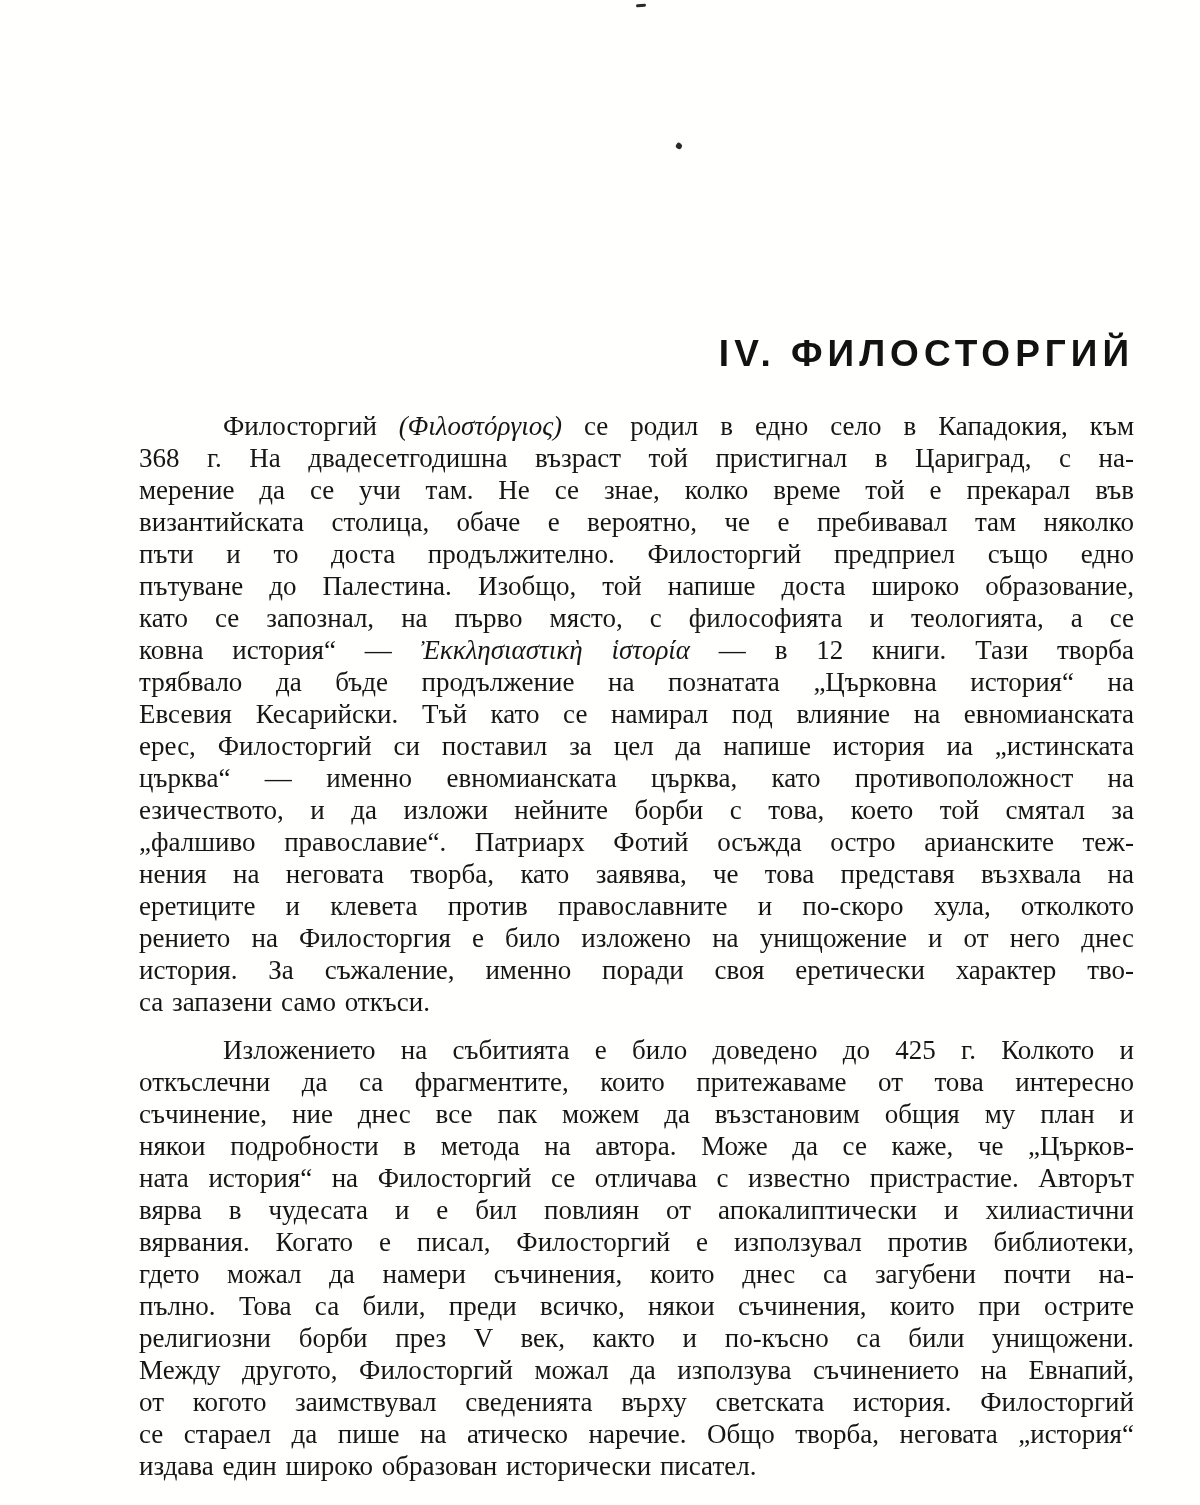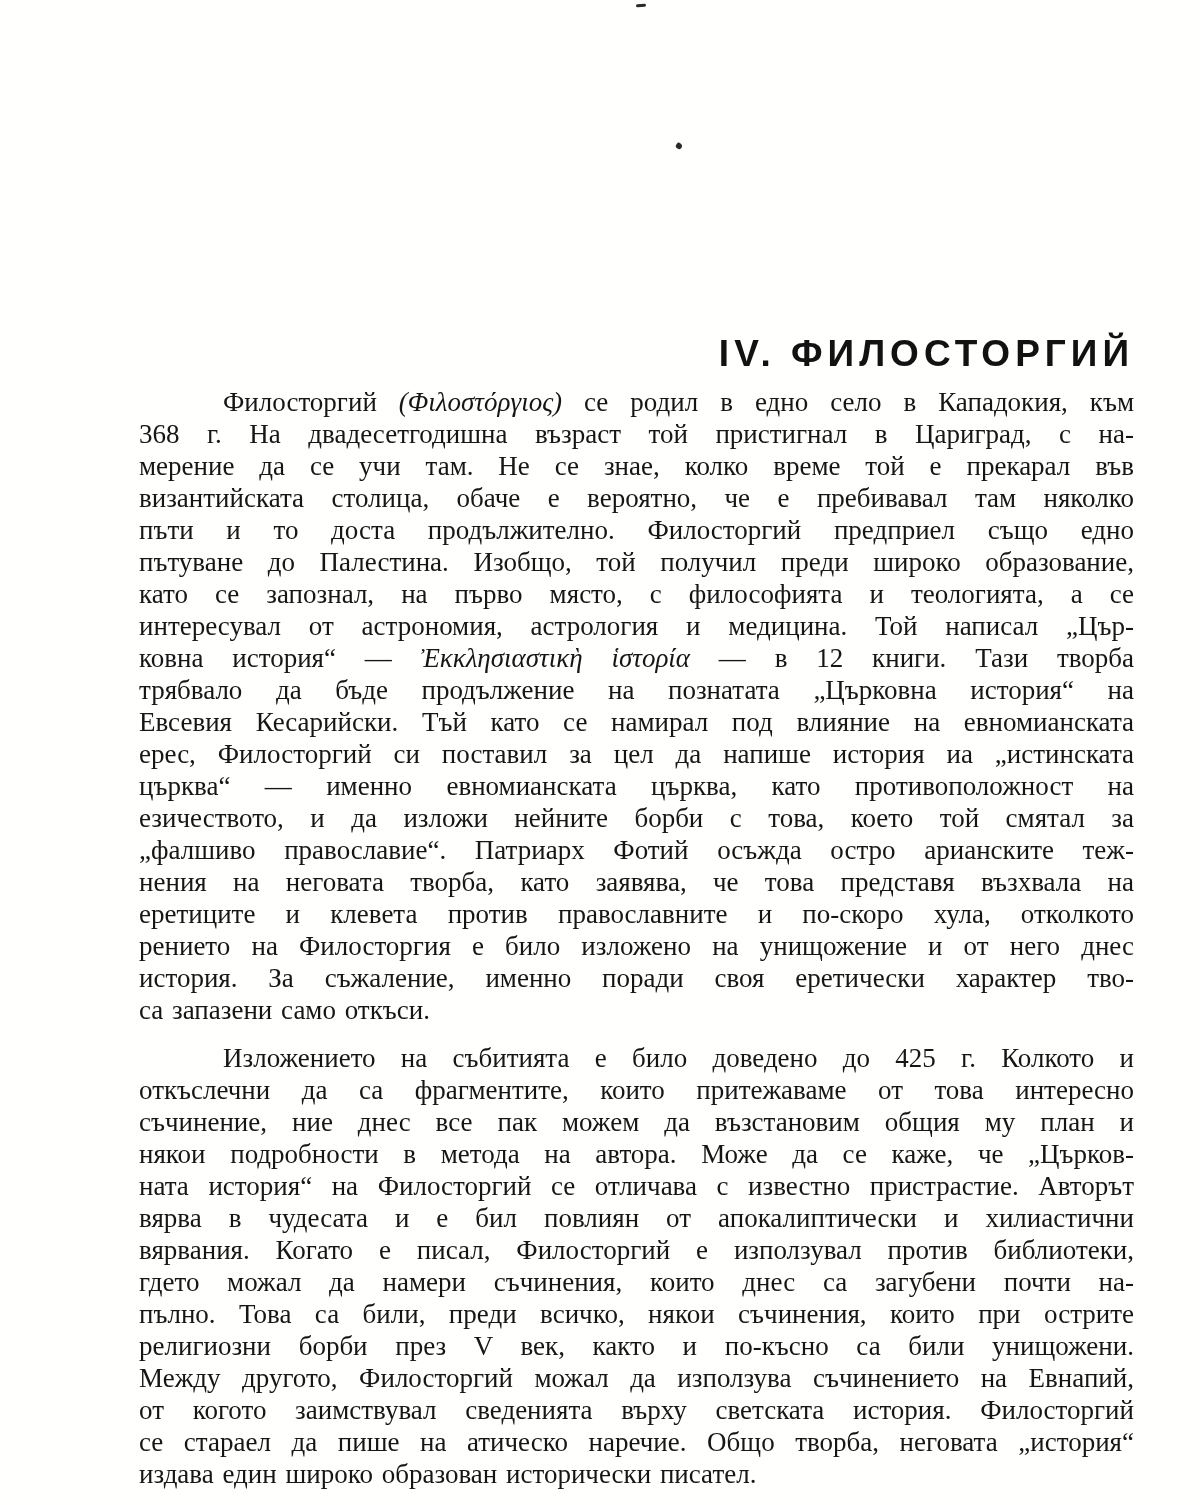--- a/index.html
+++ b/index.html
@@ -25,21 +25,21 @@
     text-align: right;
     font-family: "Liberation Sans", "DejaVu Sans", sans-serif;
     font-weight: bold;
     font-size: 37px;
     letter-spacing: 5px;
     color: #121212;
     white-space: nowrap;
   }
   .body-text {
     position: absolute;
-    top: 386px;
+    top: 410px;
     left: 139px;
     width: 995px;
     font-size: 27px;
     line-height: 32px;
     word-spacing: 2px;
   }
   .para + .para { margin-top: 16px; }
   .line {
     text-align: justify;
     text-align-last: justify;
@@ -69,23 +69,22 @@
   <div class="artifact a1"></div>
   <div class="artifact a2"></div>
   <h1 class="title">IV. ФИЛОСТОРГИЙ</h1>
   <div class="body-text">
       <div class="para">
         <div class="line first"><span>Филосторгий </span><span class="greek">(Φιλοστόργιος)</span><span> се родил в едно село в Кападокия, към</span></div>
         <div class="line"><span>368 г.  На двадесетгодишна възраст той пристигнал в Цариград, с на-</span></div>
         <div class="line"><span>мерение да се учи там. Не се знае, колко време той е прекарал във</span></div>
         <div class="line"><span>византийската столица, обаче е вероятно, че е пребивавал там няколко</span></div>
         <div class="line"><span>пъти и то доста продължително. Филосторгий предприел също едно</span></div>
-        <div class="line"><span>пътуване до Палестина. Изобщо, той получил преди широко образование,</span></div>
+        <div class="line"><span>пътуване до Палестина. Изобщо, той напише доста широко образование,</span></div>
         <div class="line"><span>като се запознал, на първо място, с философията и теологията, а се</span></div>
-        <div class="line"><span>интересувал от астрономия, астрология и медицина. Той написал „Цър-</span></div>
         <div class="line"><span>ковна история“ — </span><span class="greek">Ἐκκλησιαστικὴ ἱστορία</span><span> — в 12 книги. Тази творба</span></div>
         <div class="line"><span>трябвало да бъде продължение на познатата „Църковна история“ на</span></div>
         <div class="line"><span>Евсевия Кесарийски. Тъй като се намирал под влияние на евномианската</span></div>
         <div class="line"><span>ерес, Филосторгий си поставил за цел да напише история иа „истинската</span></div>
         <div class="line"><span>църква“ — именно евномианската църква, като противоположност на</span></div>
         <div class="line"><span>езичеството, и да изложи нейните борби с това, което той смятал за</span></div>
         <div class="line"><span>„фалшиво православие“. Патриарх Фотий осъжда остро арианските теж-</span></div>
         <div class="line"><span>нения на неговата творба, като заявява, че това представя възхвала на</span></div>
         <div class="line"><span>еретиците и клевета против православните и по-скоро хула, отколкото</span></div>
         <div class="line"><span>рението на Филосторгия е било изложено на унищожение и от него днес</span></div>

